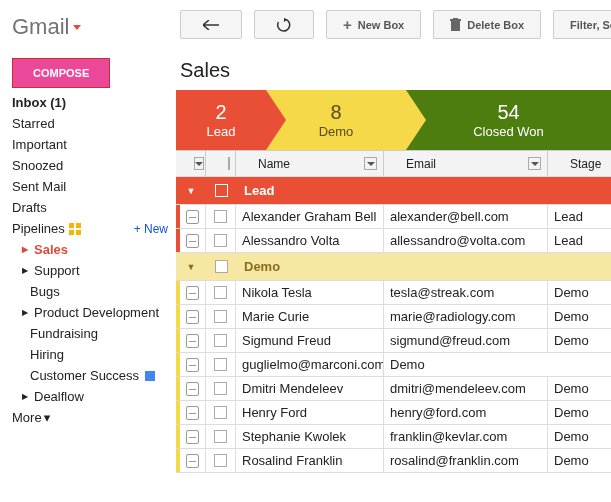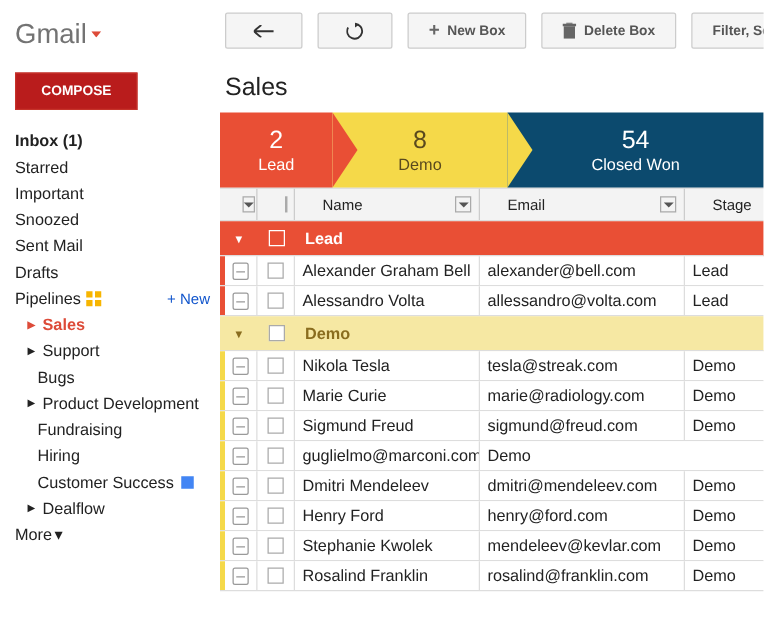--- a/index.html
+++ b/index.html
@@ -5,21 +5,21 @@
     * { box-sizing: border-box; margin: 0; padding: 0; }
     body { font-family: Arial, sans-serif; font-size: 13px; color: #222; width: 611px; height: 502px; overflow: hidden; background: #fff; }
     
     .container { display: flex; height: 100%; }
     
     
     .sidebar { width: 176px; padding: 14px 0 0 12px; flex-shrink: 0; }
     .logo-row { display: flex; align-items: center; margin-bottom: 18px; }
     .logo { color: #737373; font-size: 22px; font-weight: 400; }
     .logo-caret { margin-left: 4px; }
-    .compose-btn { background: #b91c1c; color: #fff; border: 1px solid #c6322a; padding: 8px 20px; font-size: 11px; font-weight: bold; cursor: pointer; margin-bottom: 14px; }
+    .compose-btn { background: #ec4899; color: #fff; border: 1px solid #c6322a; padding: 8px 20px; font-size: 11px; font-weight: bold; cursor: pointer; margin-bottom: 4px; }
     .nav-list { list-style: none; }
     .nav-item { padding: 3px 0; font-size: 13px; cursor: pointer; display: flex; align-items: center; }
     .nav-item.bold { font-weight: bold; }
     .pipelines-row { display: flex; align-items: center; justify-content: space-between; padding-right: 8px; }
     .pipelines-icon { display: inline-grid; grid-template-columns: 5px 5px; grid-template-rows: 5px 5px; gap: 2px; margin-left: 4px; }
     .pipelines-icon span { background: #f7b500; }
     .new-link { color: #1155cc; font-size: 12px; }
     .sub-item { padding-left: 10px; }
     .sub-item.active { color: #dd4b39; font-weight: bold; }
     .sub2-item { padding-left: 18px; }
@@ -38,21 +38,21 @@
     
     .funnel { display: flex; height: 60px; }
     .stage { position: relative; display: flex; flex-direction: column; align-items: center; justify-content: center; color: #fff; }
     .stage .num { font-size: 20px; font-weight: 400; }
     .stage .lbl { font-size: 13px; }
     .stage1 { width: 90px; background: #e94f35; }
     .stage1::after { content: ""; position: absolute; right: -20px; top: 0; border-top: 30px solid transparent; border-bottom: 30px solid transparent; border-left: 20px solid #e94f35; z-index: 2; }
     .stage2 { width: 140px; background: #f5d949; color: #5a4a1e; }
     .stage2::before { content: ""; position: absolute; left: 0; top: 0; border-top: 30px solid transparent; border-bottom: 30px solid transparent; border-left: 20px solid #fff; z-index: 0; display: none; }
     .stage2::after { content: ""; position: absolute; right: -20px; top: 0; border-top: 30px solid transparent; border-bottom: 30px solid transparent; border-left: 20px solid #f5d949; z-index: 2; }
-    .stage3 { flex: 1; background: #0c4a6e; }
+    .stage3 { flex: 1; background: #4d7c0f; }
     
     
     .tbl { border-top: 1px solid #ccc; }
     .hdr-row, .data-row, .group-row { display: grid; grid-template-columns: 30px 30px 148px 164px 63px; align-items: center; border-bottom: 1px solid #ddd; }
     .hdr-row { height: 26px; background: #f3f3f3; }
     .hdr-cell { display: flex; align-items: center; justify-content: space-between; padding: 0 6px; border-right: 1px solid #ccc; height: 100%; font-size: 12px; margin-left: 16px; }
     .hdr-cell:first-child { justify-content: center; }
     .dd-caret { width: 0; height: 0; border-left: 4px solid transparent; border-right: 4px solid transparent; border-top: 4px solid #555; }
     .dd-box { width: 13px; height: 13px; border: 1px solid #aaa; display: flex; align-items: center; justify-content: center; }
     .chk { width: 13px; height: 13px; border: 1px solid #aaa; background: #fff; display: inline-block; }
@@ -319,21 +319,21 @@
         <div class="cell" style="border-right:none">Demo</div>
       </div>
       <div class="data-row demo-row">
         <div class="cell handle">
             <span class="handle-icon"></span>
           </div>
         <div class="cell cbwrap">
             <span class="chk"></span>
           </div>
         <div class="cell">Stephanie Kwolek</div>
-        <div class="cell">mendeleev@kevlar.com</div>
+        <div class="cell">franklin@kevlar.com</div>
         <div class="cell" style="border-right:none">Demo</div>
       </div>
       <div class="data-row demo-row">
         <div class="cell handle">
             <span class="handle-icon"></span>
           </div>
         <div class="cell cbwrap">
             <span class="chk"></span>
           </div>
         <div class="cell">Rosalind Franklin</div>

